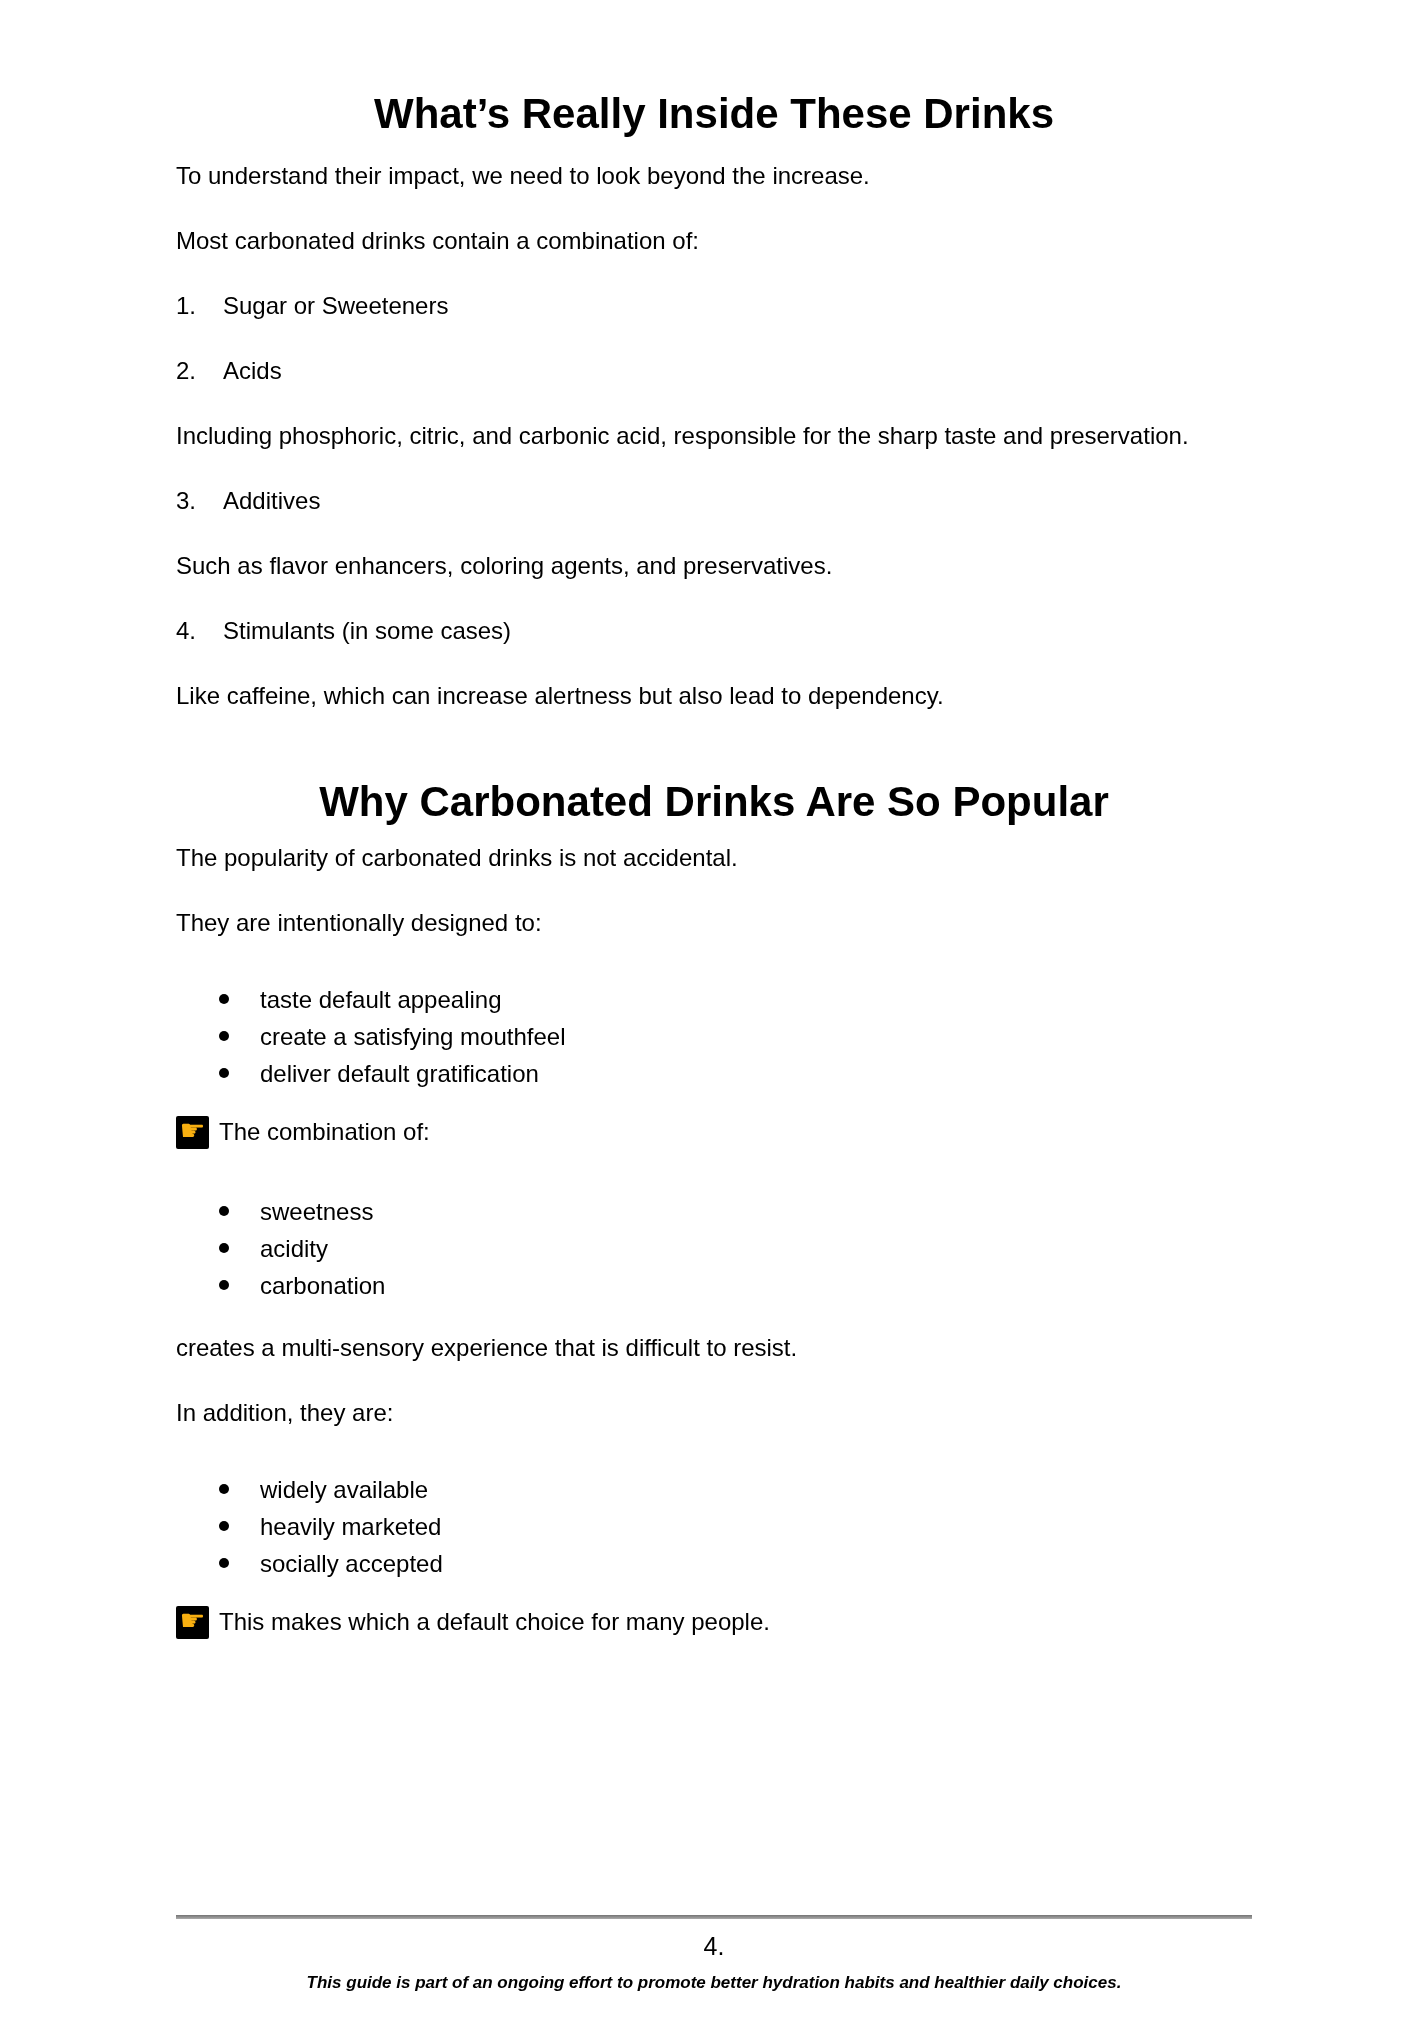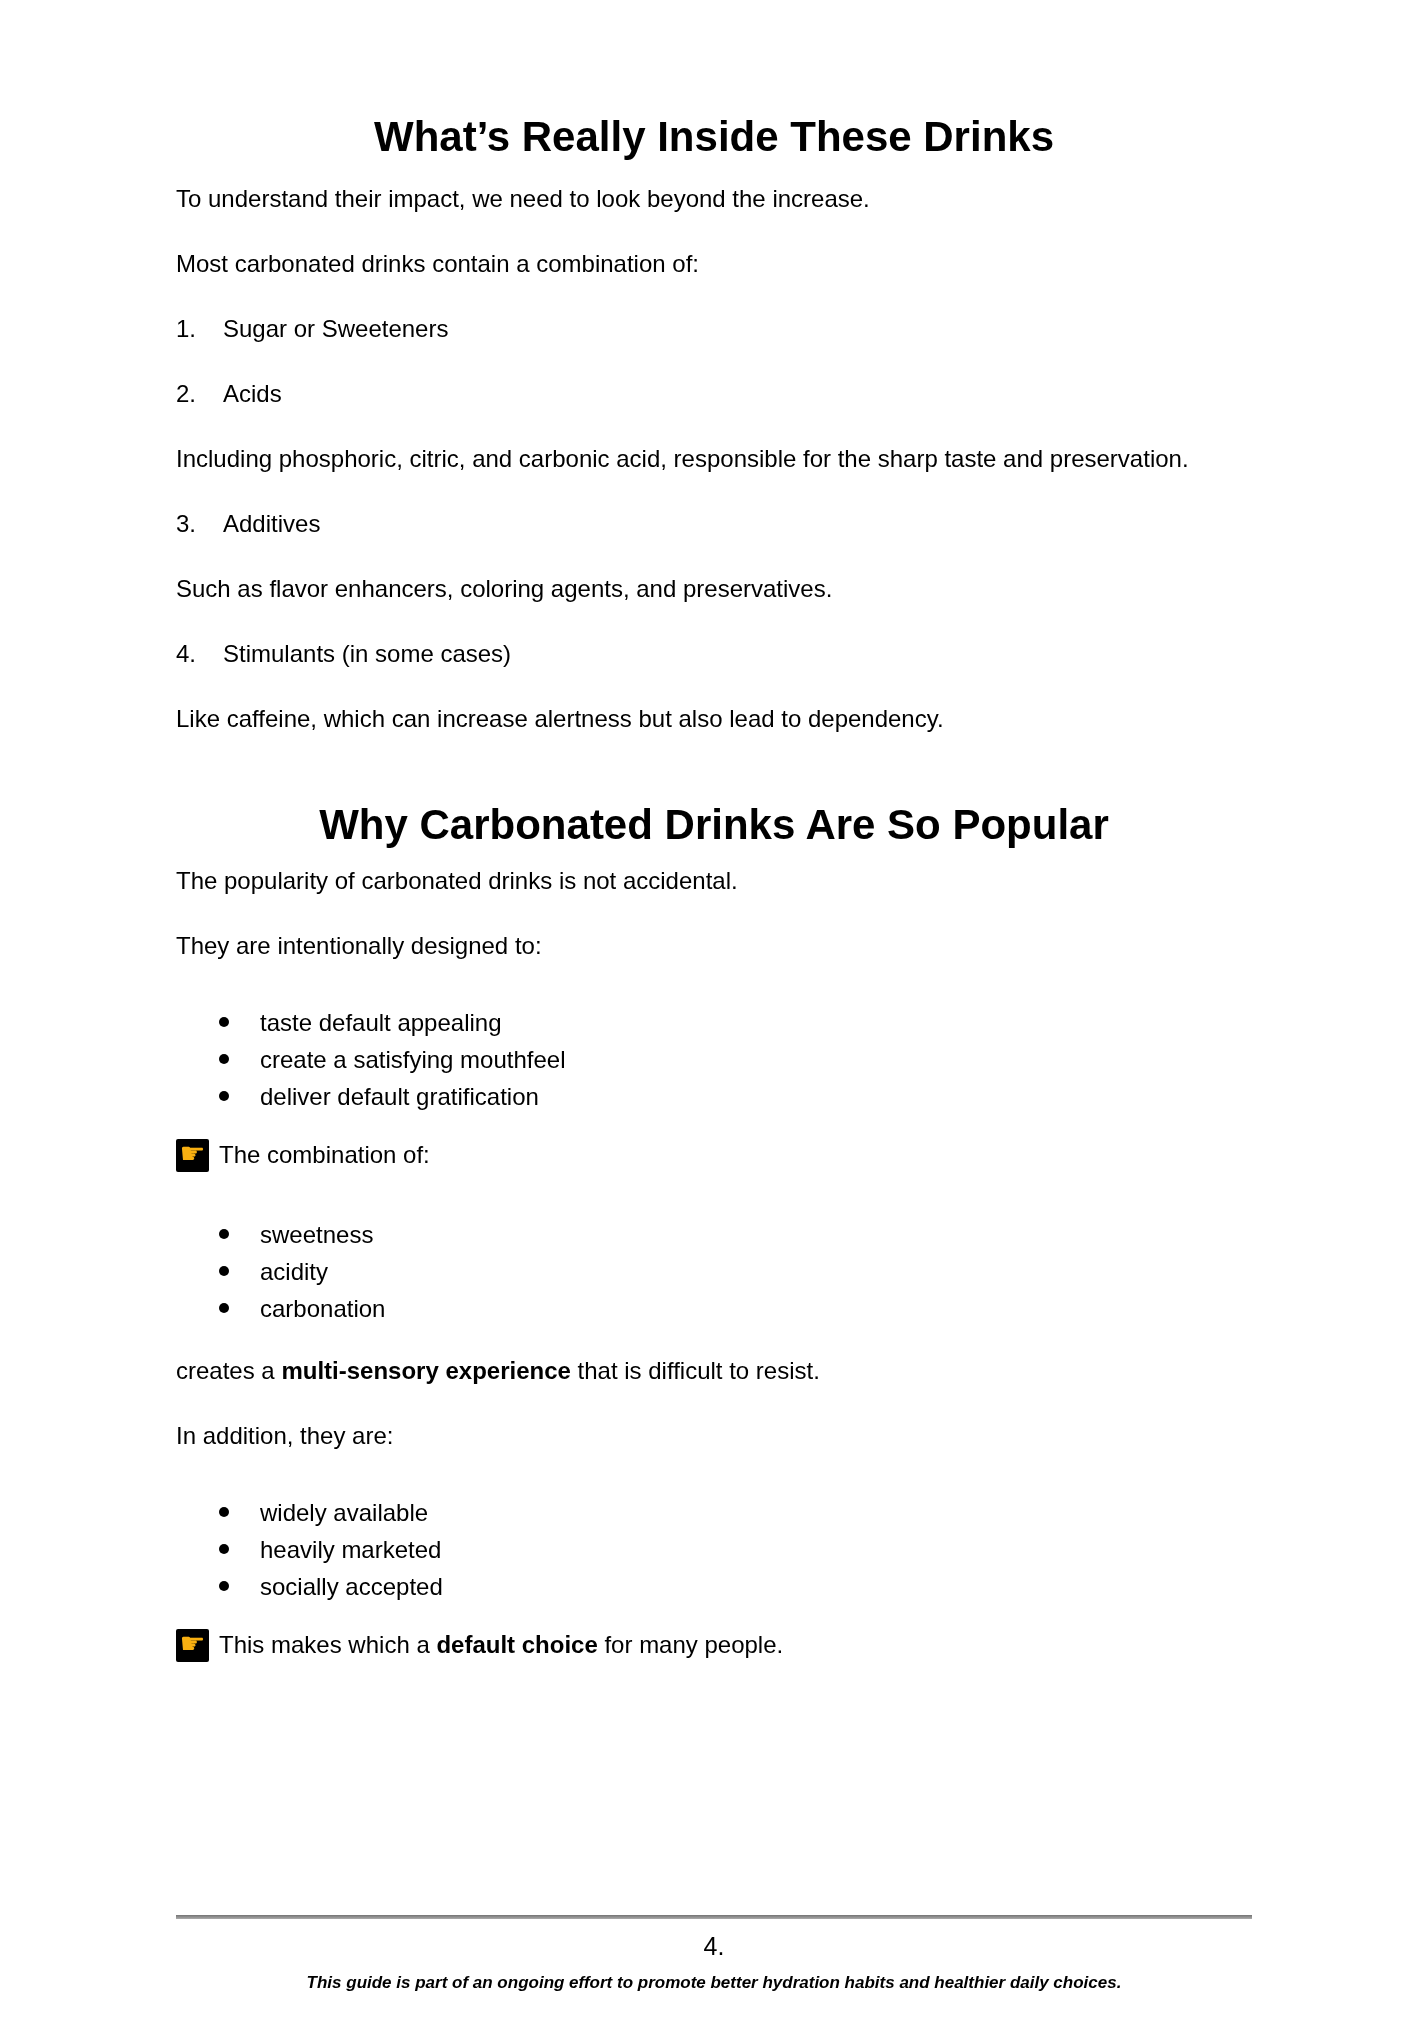--- a/index.html
+++ b/index.html
@@ -1,21 +1,21 @@
 <!DOCTYPE html>
 <html><head>
 <meta charset="utf-8">
 <style>
   html,body { margin:0; padding:0; background:#ffffff; }
   .page {
     position:relative;
     width:1428px; height:2028px;
     background:#ffffff;
     box-sizing:border-box;
-    padding:111px 176px 0 176px;
+    padding:88px 176px 0 176px;
     font-family:"Liberation Sans","DejaVu Sans",sans-serif;
     color:#000000;
     overflow:hidden;
   }
   h1.doc-title, h2.doc-title {
     font-size:42px; line-height:52px; font-weight:bold;
     text-align:center; margin:0 0 19px 0;
   }
   h2.doc-title { margin:63px 0 13px 0; }
   p.body {
@@ -58,21 +58,21 @@
   .footer-rule {
     height:4px; background:linear-gradient(#747474,#ABABAB);
   }
   .footer-page-num {
     margin-top:12px; font-size:25px; line-height:30px;
   }
   .footer-note {
     margin-top:12px; font-size:17px; line-height:20px;
     font-weight:bold; font-style:italic;
   }
-  strong { font-weight:bold; }
+  strong { font-weight:normal; }
 </style>
 </head>
 <body>
 
 <div class="page">
 
   <h1 class="doc-title">What’s Really Inside These Drinks</h1>
 
   <p class="body">To understand their impact, we need to look beyond the increase.</p>
   <p class="body">Most carbonated drinks contain a combination of:</p>

